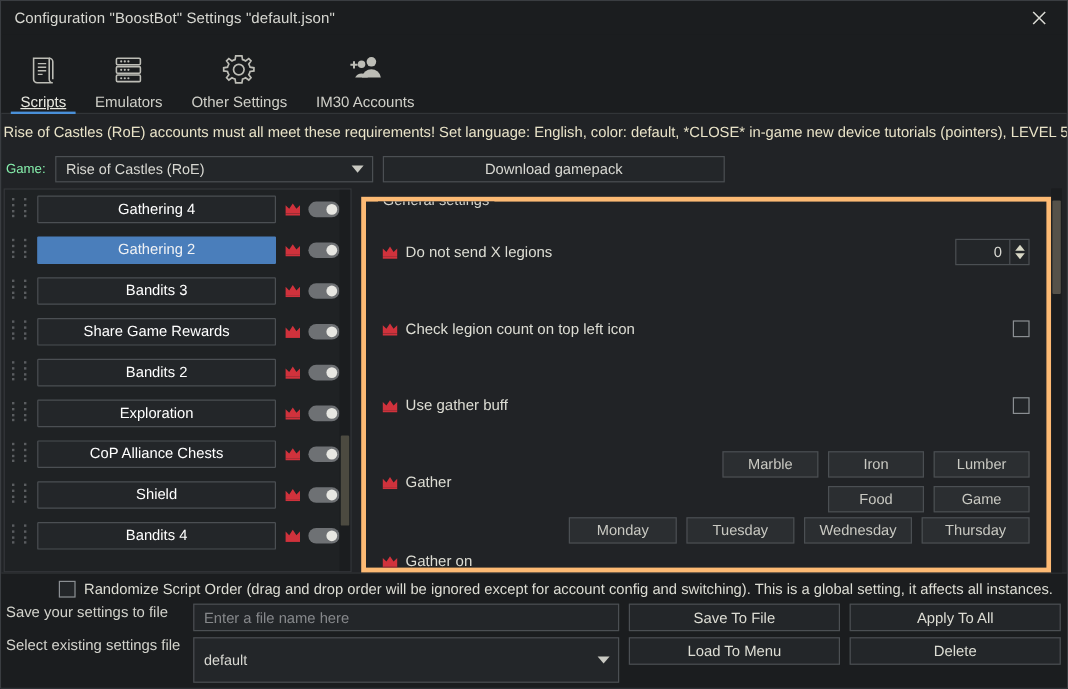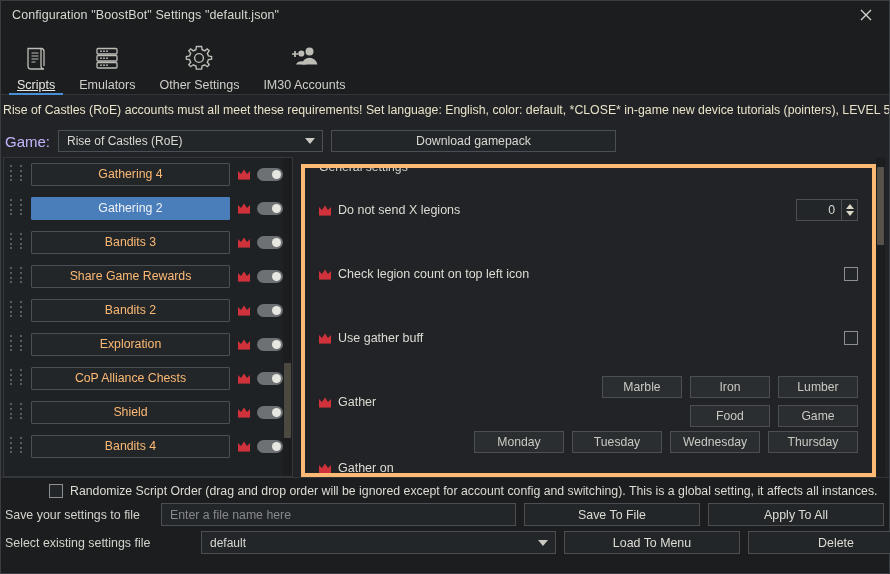--- a/index.html
+++ b/index.html
@@ -80,21 +80,21 @@
     overflow: hidden;
   }
 
   
   .gamerow {
     flex: 0 0 32px;
     display: flex; align-items: center;
     padding: 0 4px;
     gap: 8px;
   }
-  .gamerow .lbl { font-size: 15px; color: #c4b5fd; }
+  .gamerow .lbl { font-size: 11px; color: #86efac; }
   .combo {
     position: relative;
     height: 22px;
     background: #232629;
     border: 1px solid #4b4f53;
     display: flex; align-items: center;
     padding: 0 22px 0 8px;
     font-size: 12px; color: #d8d8d2;
     cursor: pointer;
   }
@@ -157,21 +157,21 @@
     gap: 1px 4px;
     cursor: grab;
     flex: 0 0 15px;
   }
   .drag i { display: block; width: 2px; height: 2px; background: #5a5d60; }
   .sbtn {
     flex: 1 1 auto;
     height: 23px;
     background: #232629;
     border: 1px solid #4b4f53;
-    color: #fdba74; font-size: 12.3px;
+    color: #ffffff; font-size: 12.3px;
     display: flex; align-items: center; justify-content: center;
     cursor: pointer;
     border-radius: 1px;
   }
   .sbtn.sel {
     background: #4a7ebb;
     border-color: #4a7ebb;
     color: #f0f2f5;
   }
   .crown { flex: 0 0 15px; display: flex; align-items: center; justify-content: center; }
@@ -291,42 +291,42 @@
   
   .bottom {
     flex: 0 0 96px;
     background: #1b1d1f;
     border-top: 1px solid #323538;
     padding: 6px 4px 4px 4px;
     display: flex; flex-direction: column; gap: 5px;
   }
   .randrow { display: flex; align-items: center; gap: 7px; padding-left: 44px; }
   .randrow .rlabel { font-size: 12.3px; color: #ddddd4; }
-  .frow2 { display: flex; align-items: center; gap: 8px; }
+  .frow2 { display: flex; gap: 8px; }
   .frow2 .flbl { font-size: 12.4px; color: #d3d3cc; width: 148px; flex: 0 0 148px; }
   .textin {
     height: 23px; width: 355px; flex: 0 0 355px;
     background: #232629;
     border: 1px solid #4b4f53;
     color: #d8d8d2; font-size: 12.3px;
     padding: 0 8px;
     font-family: "Liberation Sans", sans-serif;
     outline: none;
   }
   .textin::placeholder { color: #86888b; }
   .bigbtn {
     height: 23px; width: 176px; flex: 0 0 176px;
     background: #232629;
     border: 1px solid #4b4f53;
     color: #ddddd4; font-size: 12.4px;
     display: flex; align-items: center; justify-content: center;
     cursor: pointer;
     font-family: "Liberation Sans", sans-serif;
   }
-  #settings-file-combo { width: 355px; flex: 0 0 355px; height: 23px; margin-left: 40px; }
+  #settings-file-combo { width: 355px; flex: 0 0 355px; height: 38px; }
 </style>
 </head>
 <body>
 
 <div class="win">
 
   <div class="titlebar">
     <span class="title">Configuration "BoostBot" Settings "default.json"</span>
     <div class="closebtn">
       <svg width="12" height="12" viewBox="0 0 12 12" aria-hidden="true">

